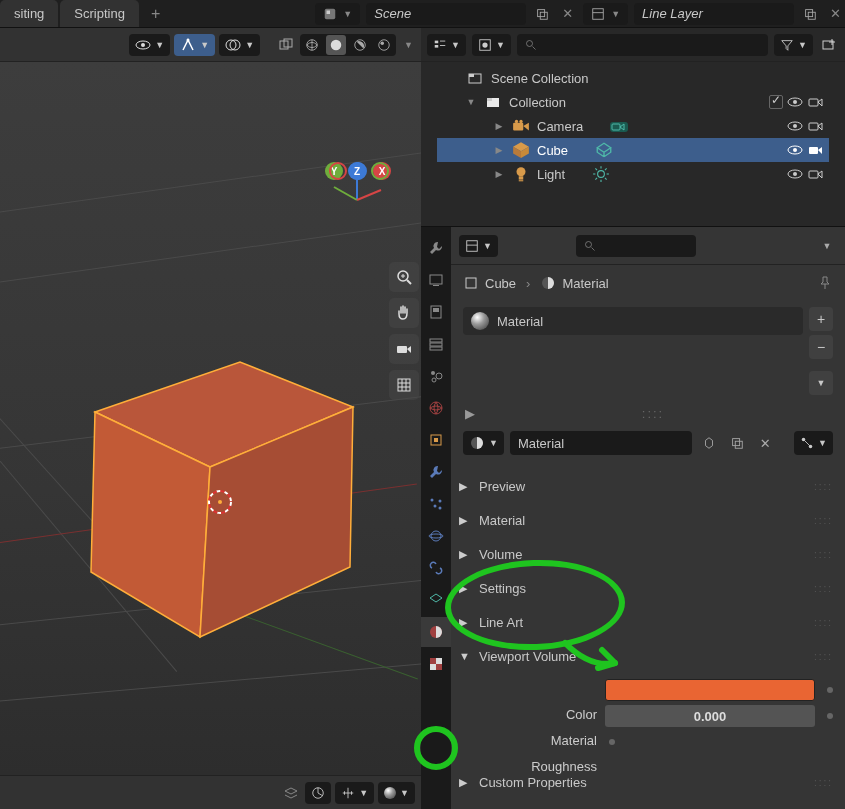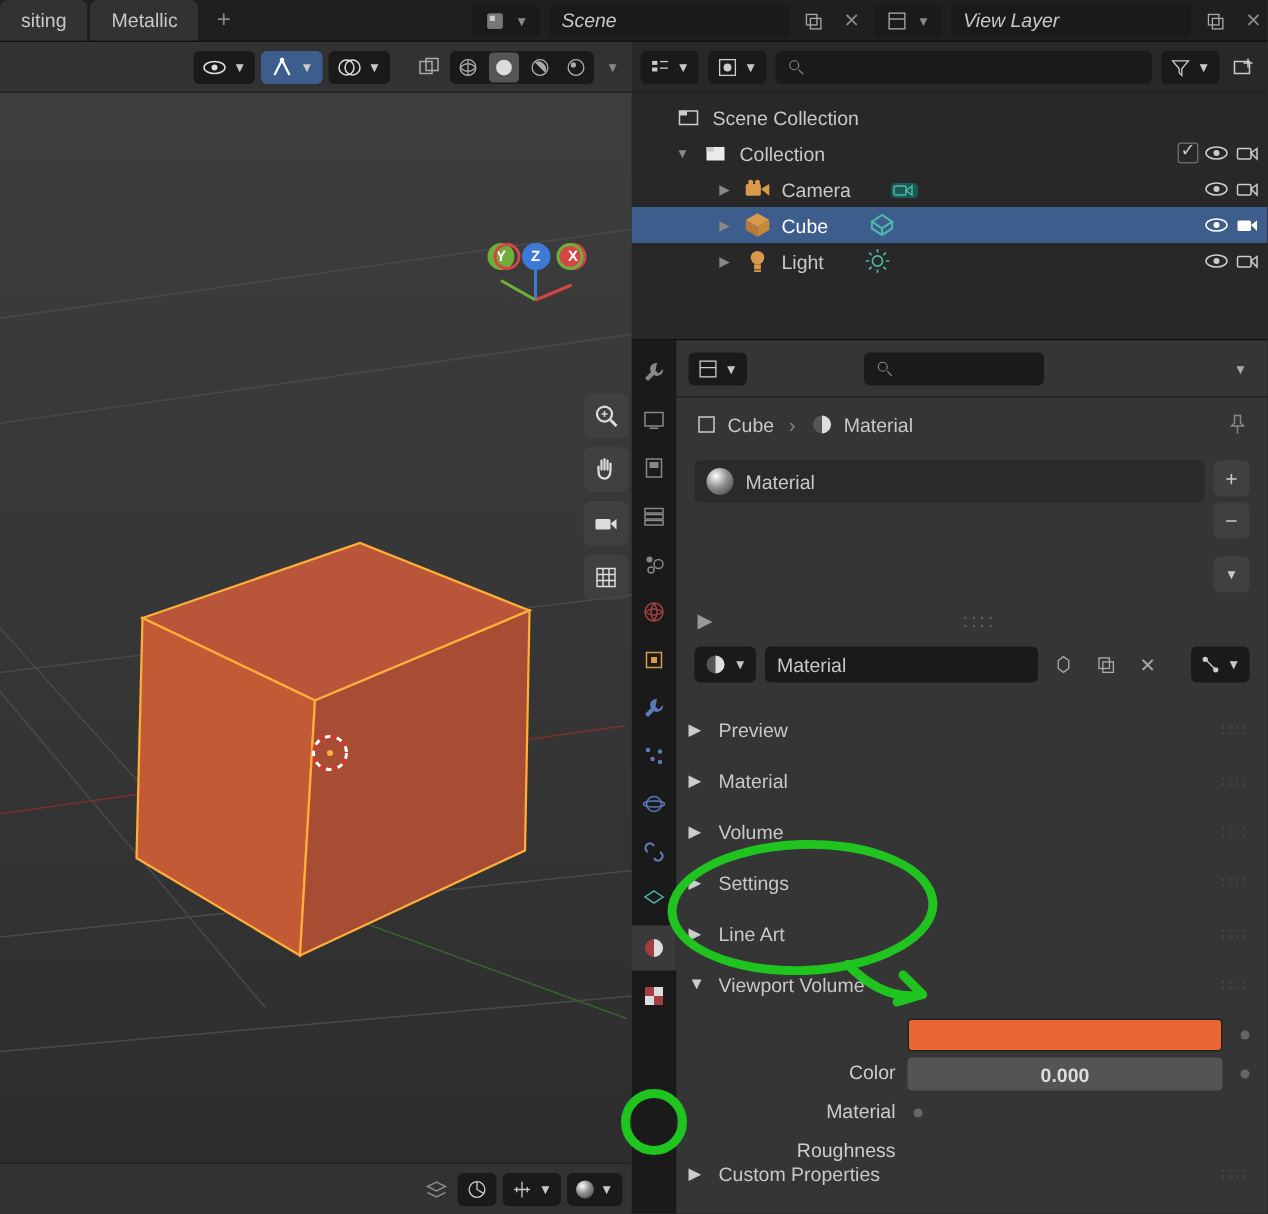--- a/index.html
+++ b/index.html
@@ -33,21 +33,21 @@
 .vp-right-tools { position: absolute; right: 2px; top: 200px; display: flex; flex-direction: column; gap: 6px; }
 .vp-tool { width: 30px; height: 30px; background: #48484880; border-radius: 5px; display: flex; align-items: center; justify-content: center; color: #ddd; cursor: pointer; }
 
 .vp-footer { position: absolute; bottom: 0; left: 0; right: 0; height: 34px; background: #323232; display: flex; align-items: center; justify-content: flex-end; padding: 0 6px; gap: 4px; border-top: 1px solid #222; }
 .col-handle { position: absolute; right: 0; top: 60px; width: 14px; height: 28px; background: #2a2a2a; border-radius: 6px 0 0 6px; display: flex; align-items: center; justify-content: center; color: #888; font-size: 9px; cursor: pointer; }
 
 .right-col { flex: 1; display: flex; flex-direction: column; background: #282828; }
 .outliner { height: 199px; background: #282828; border-bottom: 1px solid #111; display: flex; flex-direction: column; }
 .out-hdr { height: 34px; display: flex; align-items: center; padding: 0 6px; gap: 6px; border-bottom: 1px solid #222; }
 .search-box { flex: 1; background: #1a1a1a; border-radius: 4px; height: 22px; display: flex; align-items: center; padding: 0 8px; gap: 6px; color: #666; }
-.tree { padding: 4px 0; }
+.tree { padding: 4px 16px; }
 .tree-row { display: flex; align-items: center; height: 24px; padding: 0 6px 0 0; gap: 6px; cursor: pointer; }
 .tree-row.sel { background: #3d5e8c; }
 .indent { width: 22px; flex-shrink: 0; }
 .disc { color: #888; font-size: 9px; width: 12px; text-align: center; }
 .tr-icon { width: 20px; height: 20px; display: flex; align-items: center; justify-content: center; }
 .tree-row .rig { margin-left: auto; display: flex; gap: 4px; align-items: center; }
 .chk { width: 14px; height: 14px; border: 1px solid #666; border-radius: 2px; position: relative; }
 .chk.on::after { content: '✓'; position: absolute; top: -3px; left: 1px; font-size: 12px; color: #ccc; }
 .eye, .cam { color: #aaa; font-size: 14px; }
 
@@ -95,21 +95,21 @@
 .anno-arrow { position: absolute; left: 560px; top: 638px; pointer-events: none; }
 
 svg { display: block; }
 </style>
 </head>
 <body>
 
 <div class="topbar">
   <div class="tabs">
     <div class="tab">siting</div>
-    <div class="tab">Metallic</div>
+    <div class="tab">Scripting</div>
     <div class="tab plus">+</div>
   </div>
   <div class="top-center">
     <div class="hdr-field">
       <svg width="14" height="14" viewBox="0 0 16 16">
           <rect x="2" y="2" width="12" height="12" fill="#777" rx="2"></rect>
           <rect x="4" y="4" width="4" height="4" fill="#ccc"></rect>
         </svg>
       <span style="font-size:9px;color:#888">▼</span>
     </div>
@@ -121,21 +121,21 @@
         </svg>
     </div>
     <span class="close-x">✕</span>
     <div class="hdr-field">
       <svg width="14" height="14" viewBox="0 0 16 16">
           <rect x="2" y="2" width="12" height="12" fill="none" stroke="#aaa"></rect>
           <rect x="2" y="6" width="12" height="1" fill="#aaa"></rect>
         </svg>
       <span style="font-size:9px;color:#888">▼</span>
     </div>
-    <div class="hdr-field wide">View Layer</div>
+    <div class="hdr-field wide">Line Layer</div>
     <div class="icn-btn">
       <svg width="14" height="14" viewBox="0 0 16 16">
           <rect x="3" y="3" width="8" height="8" fill="none" stroke="#aaa"></rect>
           <rect x="6" y="6" width="8" height="8" fill="none" stroke="#aaa"></rect>
         </svg>
     </div>
     <span class="close-x">✕</span>
   </div>
 </div>
 

